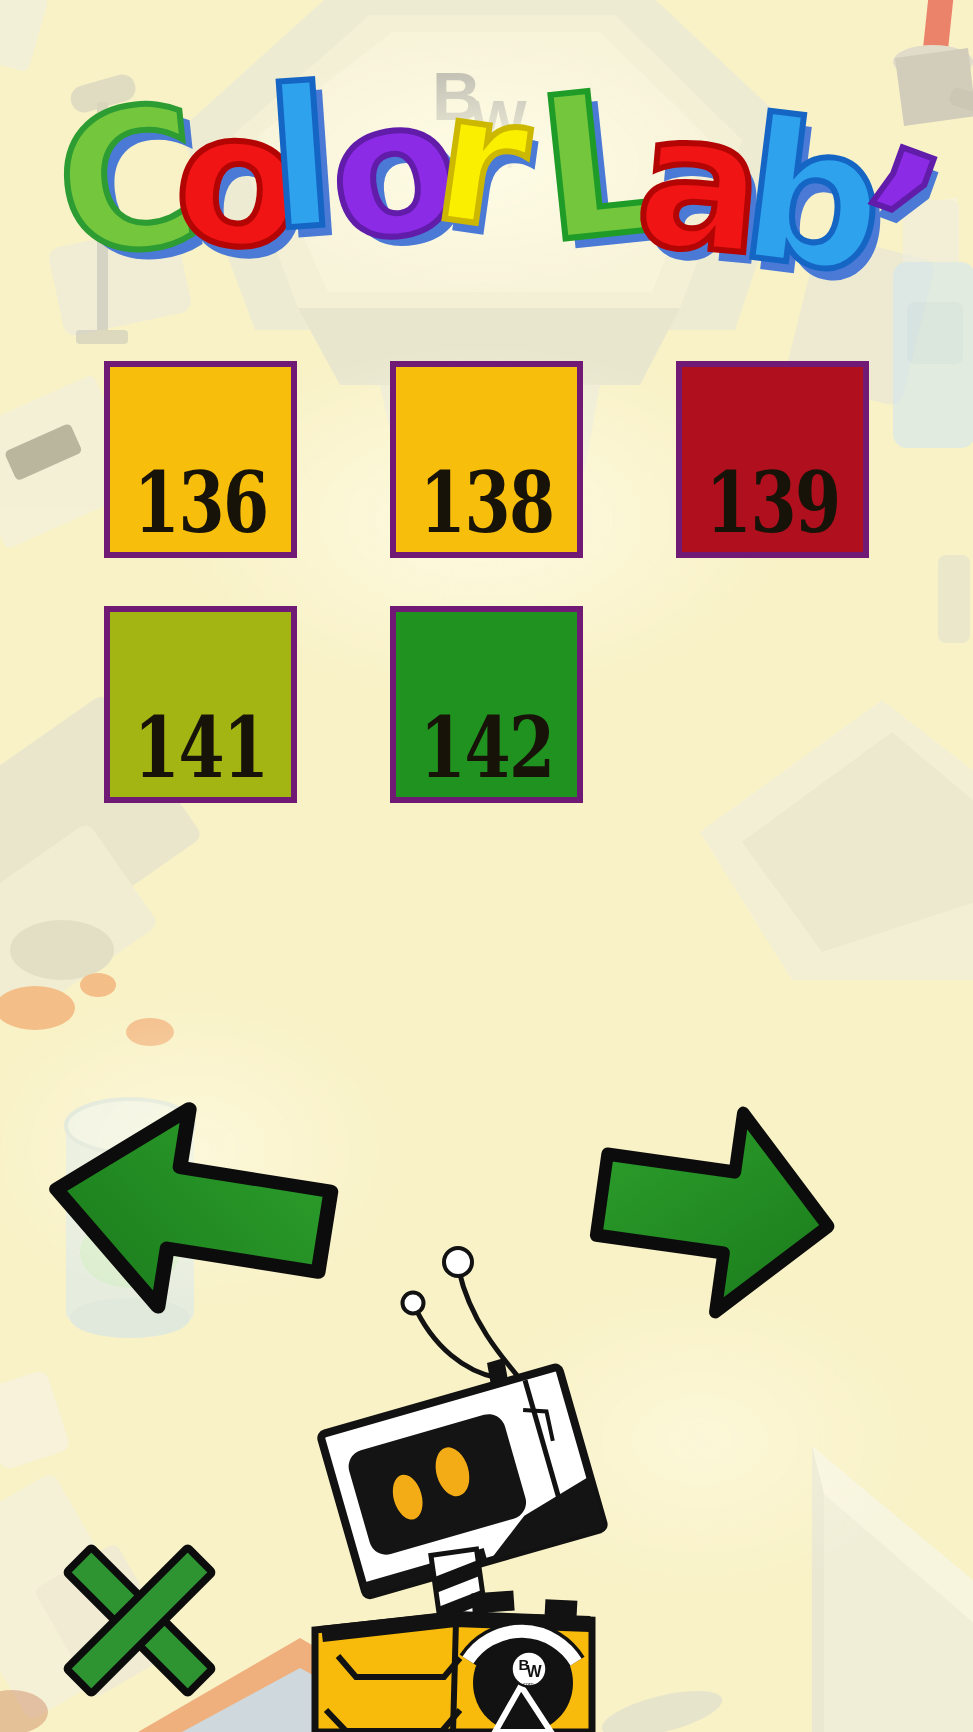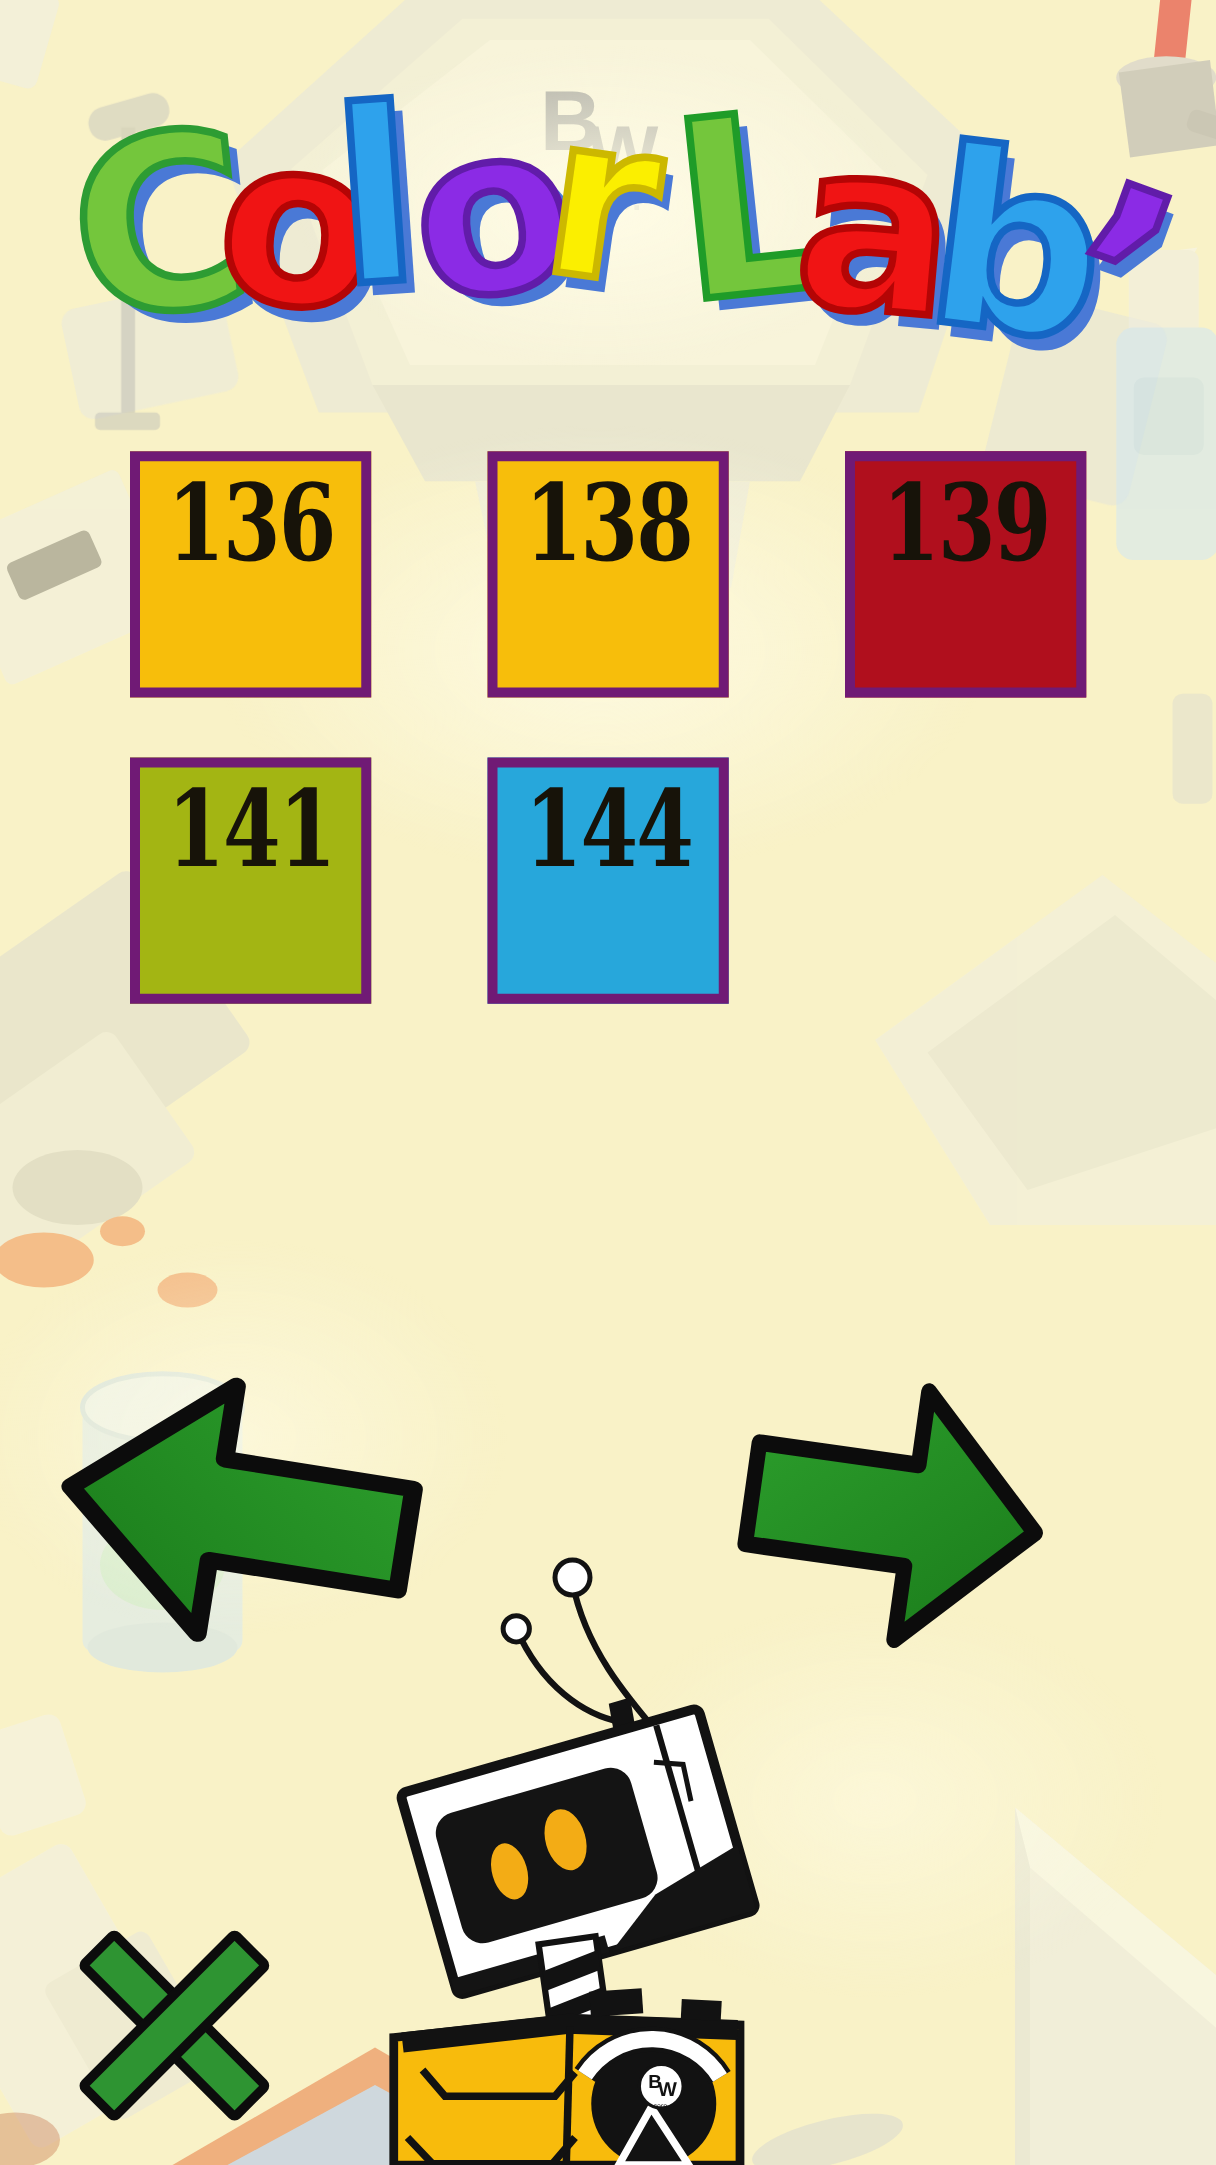--- a/index.html
+++ b/index.html
@@ -27,22 +27,22 @@
   .letter:nth-of-type(5){left:438px; top:71px;  font-size:180px; transform:rotate(8deg);}
   .letter:nth-of-type(6){left:540px; top:67px;  font-size:198px; transform:rotate(-6deg);}
   .letter:nth-of-type(7){left:638px; top:91px;  font-size:186px; transform:rotate(5deg);}
   .letter:nth-of-type(8){left:744px; top:100px; font-size:194px; transform:rotate(7deg);}
   .letter:nth-of-type(9){left:853px; top:125px; font-size:200px; transform:rotate(20deg);}
 
   
   #grid{position:absolute;left:104px;top:361px;
         display:grid;grid-template-columns:repeat(3,193px);grid-auto-rows:197px;
         column-gap:93px;row-gap:48px;}
-  .tile{box-sizing:border-box;border:8px solid #701a75;background:var(--fill);
-        display:flex;align-items:flex-start;justify-content:center;cursor:pointer;}
+  .tile{box-sizing:border-box;border:6px solid #701a75;background:var(--fill);
+        display:flex;align-items:flex-end;justify-content:center;cursor:pointer;}
   .tile span{font-family:"DejaVu Serif",serif;font-weight:bold;font-size:85px;
              color:#171309;transform:scaleX(.78);letter-spacing:-2px;}
 
   
   #left-arrow {left:48px; top:1098px; transform:rotate(9deg);}
   #right-arrow{left:595px;top:1098px; transform:rotate(8deg);}
   #close-x{left:47px;top:1528px;}
   .clickable{cursor:pointer;}
 </style>
 </head>
@@ -158,22 +158,22 @@
       </div>
     <div class="tile" style="--fill: #F7BE0B;">
         <span>138</span>
       </div>
     <div class="tile" style="--fill: #B00F1D;">
         <span>139</span>
       </div>
     <div class="tile" style="--fill: #A3B513;">
         <span>141</span>
       </div>
-    <div class="tile" style="--fill: #27A7DB;">
-        <span>144</span>
+    <div class="tile" style="--fill: #20921F;">
+        <span>142</span>
       </div>
   </div>
 
   <svg id="left-arrow" class="abs clickable" width="285" height="225" viewBox="0 0 250 220" preserveAspectRatio="none" style="overflow:visible">
     <defs>
       <linearGradient id="lgL" x1="0" y1="0" x2="1" y2="1">
         <stop offset="0" stop-color="#2DA02D"></stop>
           <stop offset="1" stop-color="#1A7A1A"></stop>
       </linearGradient>
     </defs>

